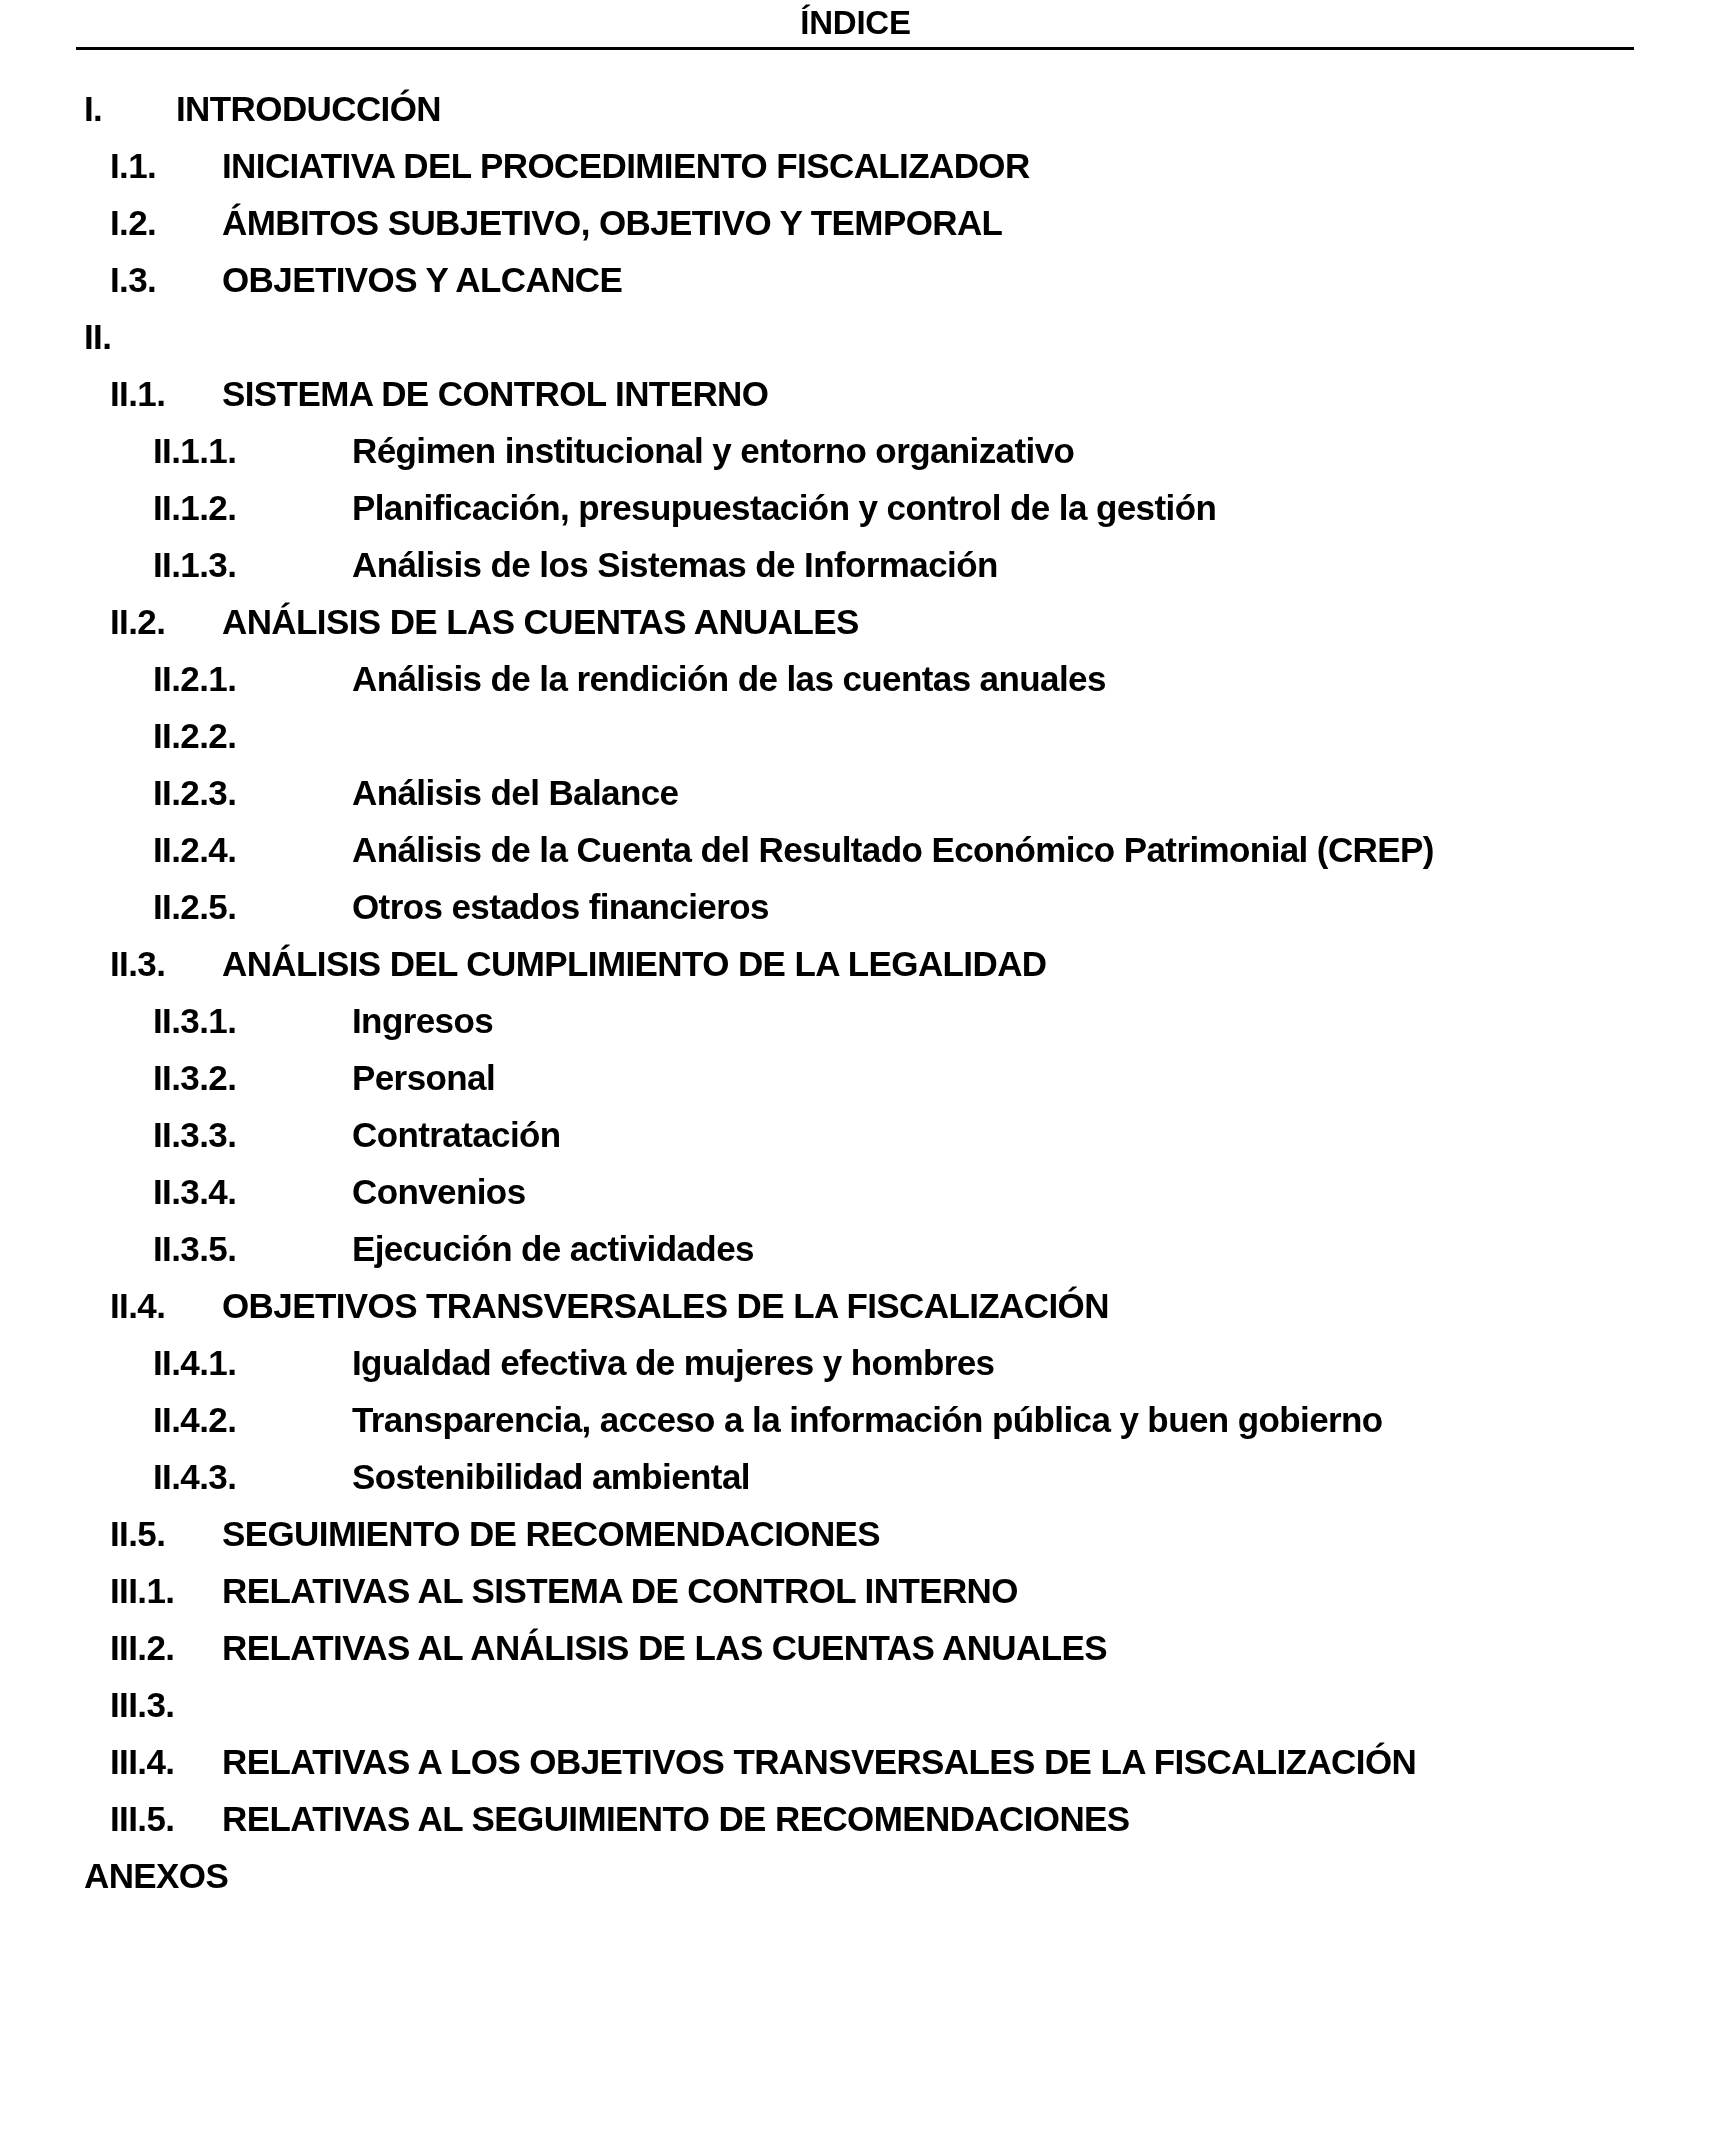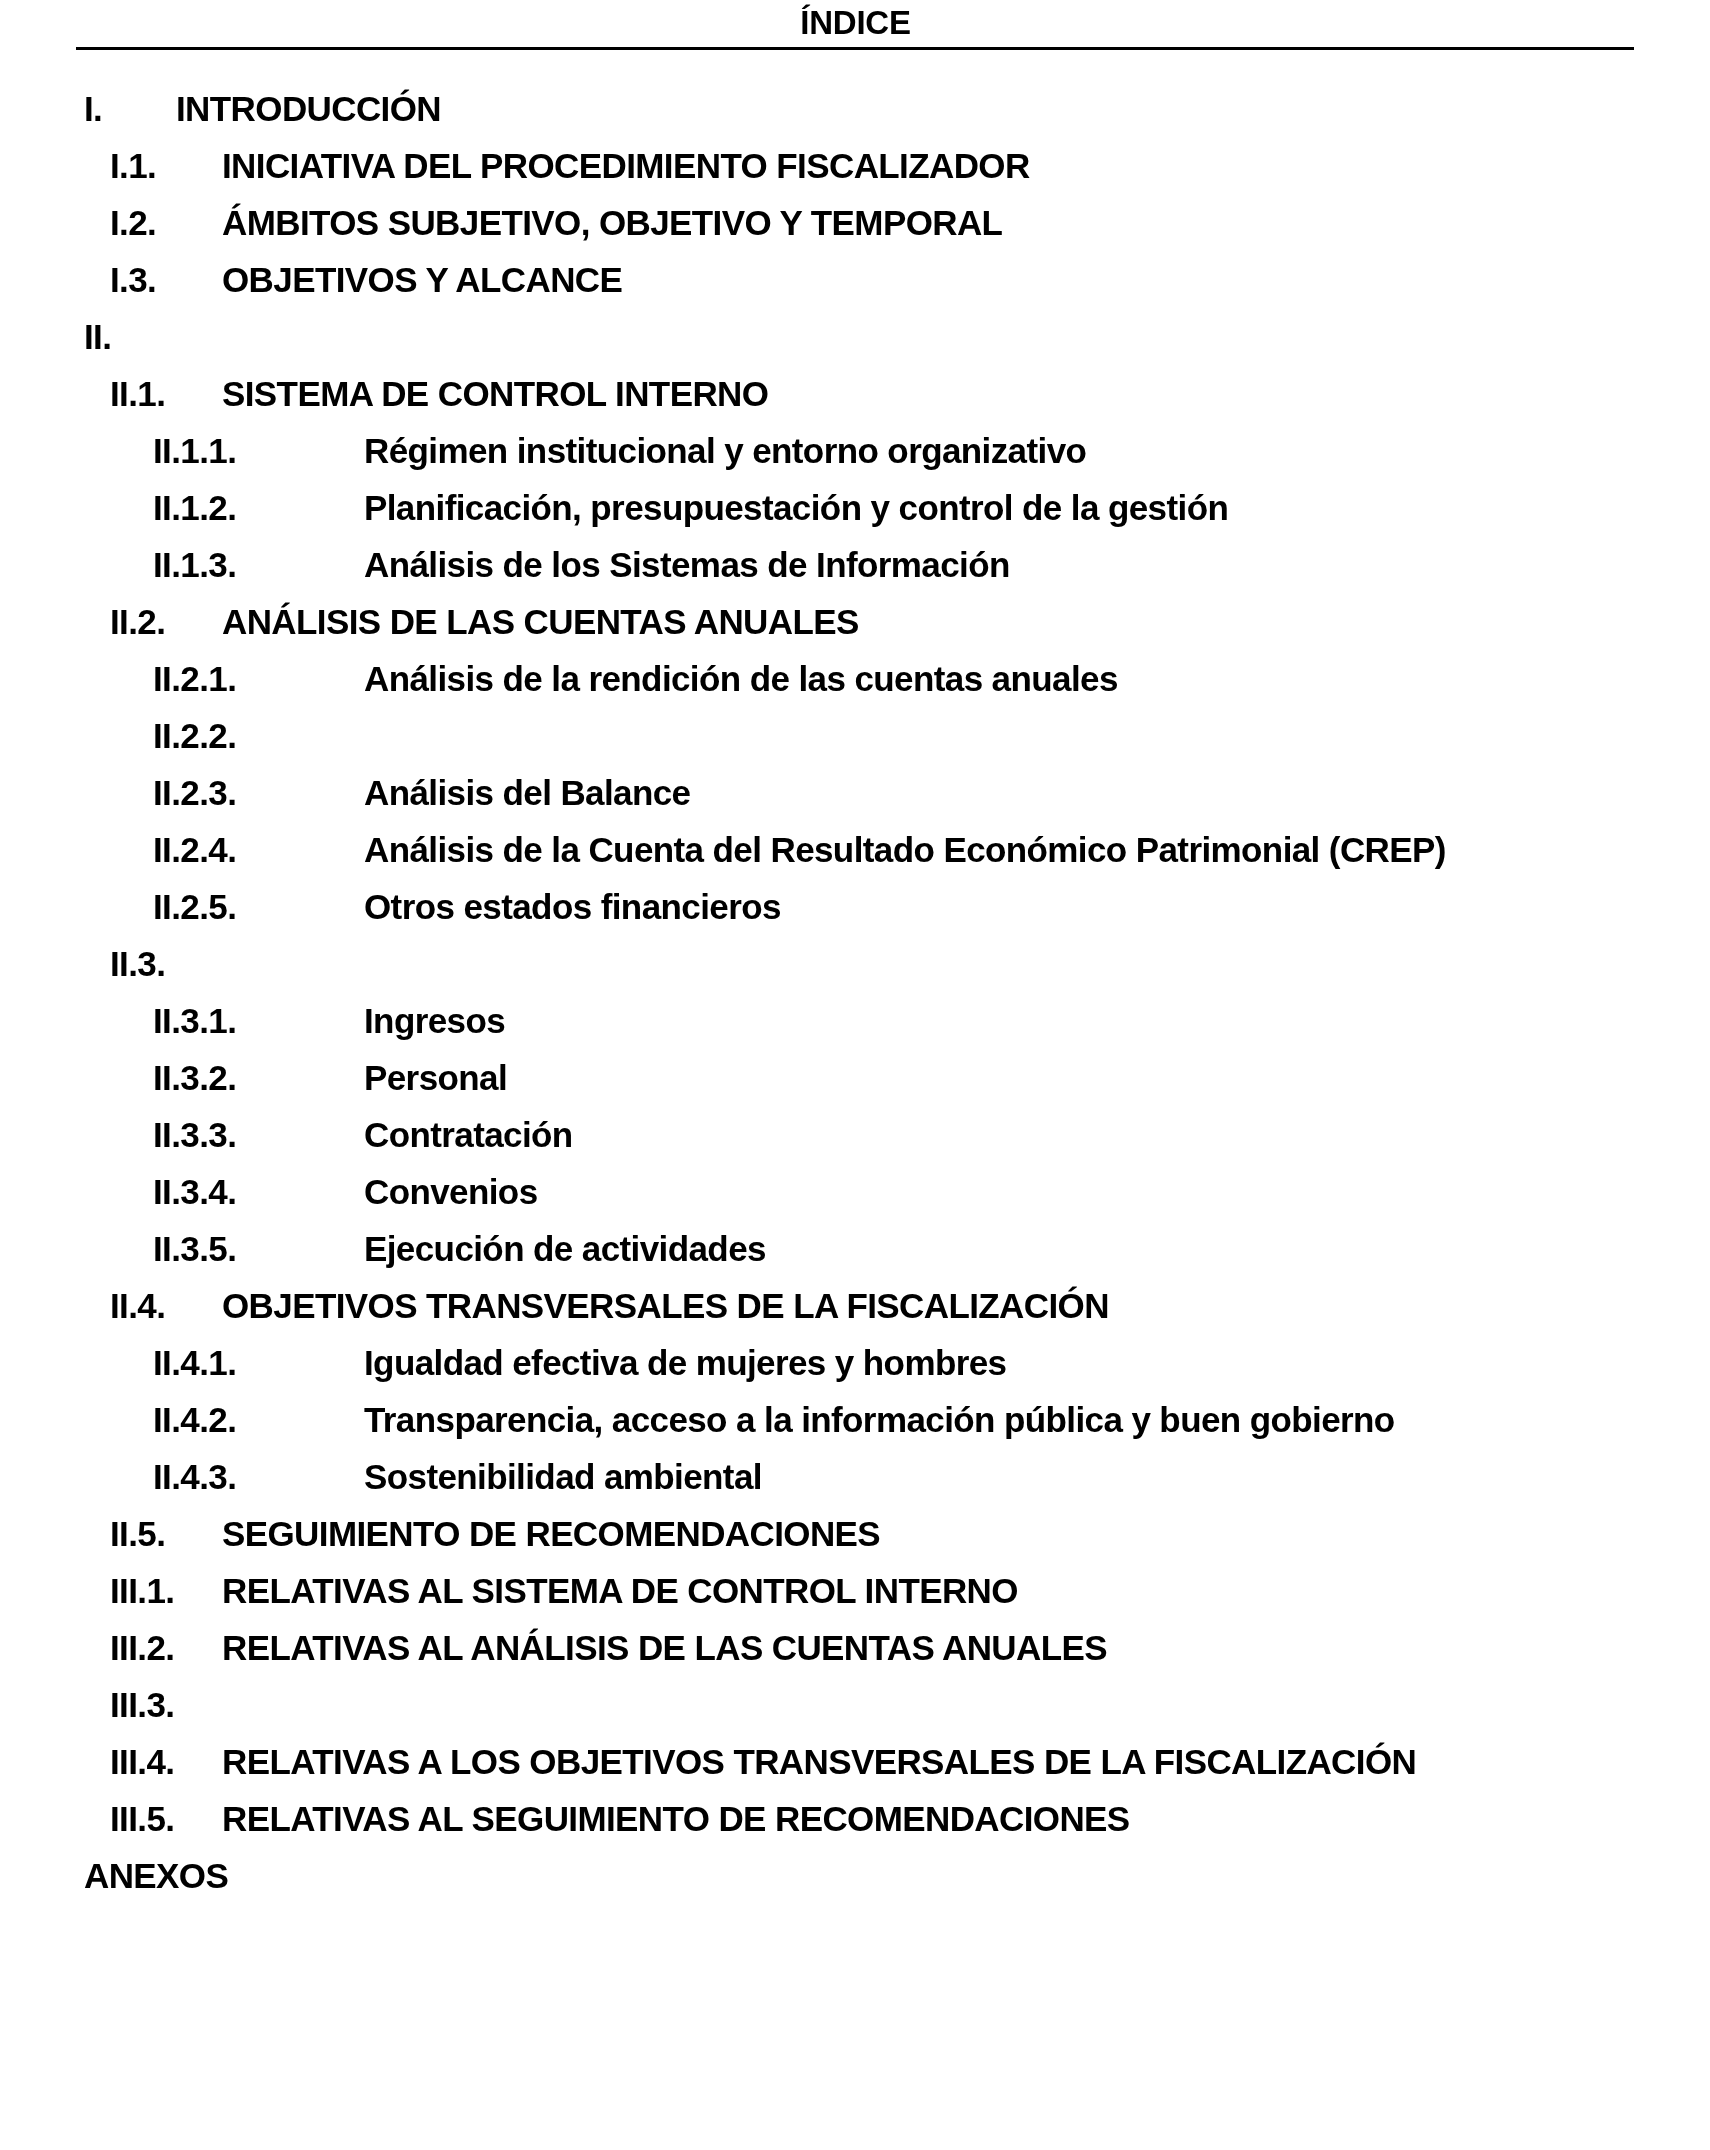--- a/index.html
+++ b/index.html
@@ -46,21 +46,21 @@
     position: absolute;
     top: 0;
     line-height: 57px;
     white-space: nowrap;
   }
   .lvl1 .num   { left: 84px; }
   .lvl1 .label { left: 176px; }
   .lvl2 .num   { left: 110px; }
   .lvl2 .label { left: 222px; }
   .lvl3 .num   { left: 153px; }
-  .lvl3 .label { left: 364px; }
+  .lvl3 .label { left: 352px; }
   .lvl0 .label { left: 84px; }
 </style>
 </head>
 <body>
 
 <div class="page">
   <div class="doc-title">ÍNDICE</div>
   <div class="title-rule"></div>
   <div class="toc">
       <div class="toc-row lvl1">
@@ -116,20 +116,21 @@
       <div class="toc-row lvl3">
         <span class="num">II.2.4.</span>
         <span class="label">Análisis de la Cuenta del Resultado Económico Patrimonial (CREP)</span>
       </div>
       <div class="toc-row lvl3">
         <span class="num">II.2.5.</span>
         <span class="label">Otros estados financieros</span>
       </div>
       <div class="toc-row lvl2">
         <span class="num">II.3.</span>
+        <span class="label">ANÁLISIS DEL CUMPLIMIENTO DE LA LEGALIDAD</span>
       </div>
       <div class="toc-row lvl3">
         <span class="num">II.3.1.</span>
         <span class="label">Ingresos</span>
       </div>
       <div class="toc-row lvl3">
         <span class="num">II.3.2.</span>
         <span class="label">Personal</span>
       </div>
       <div class="toc-row lvl3">

